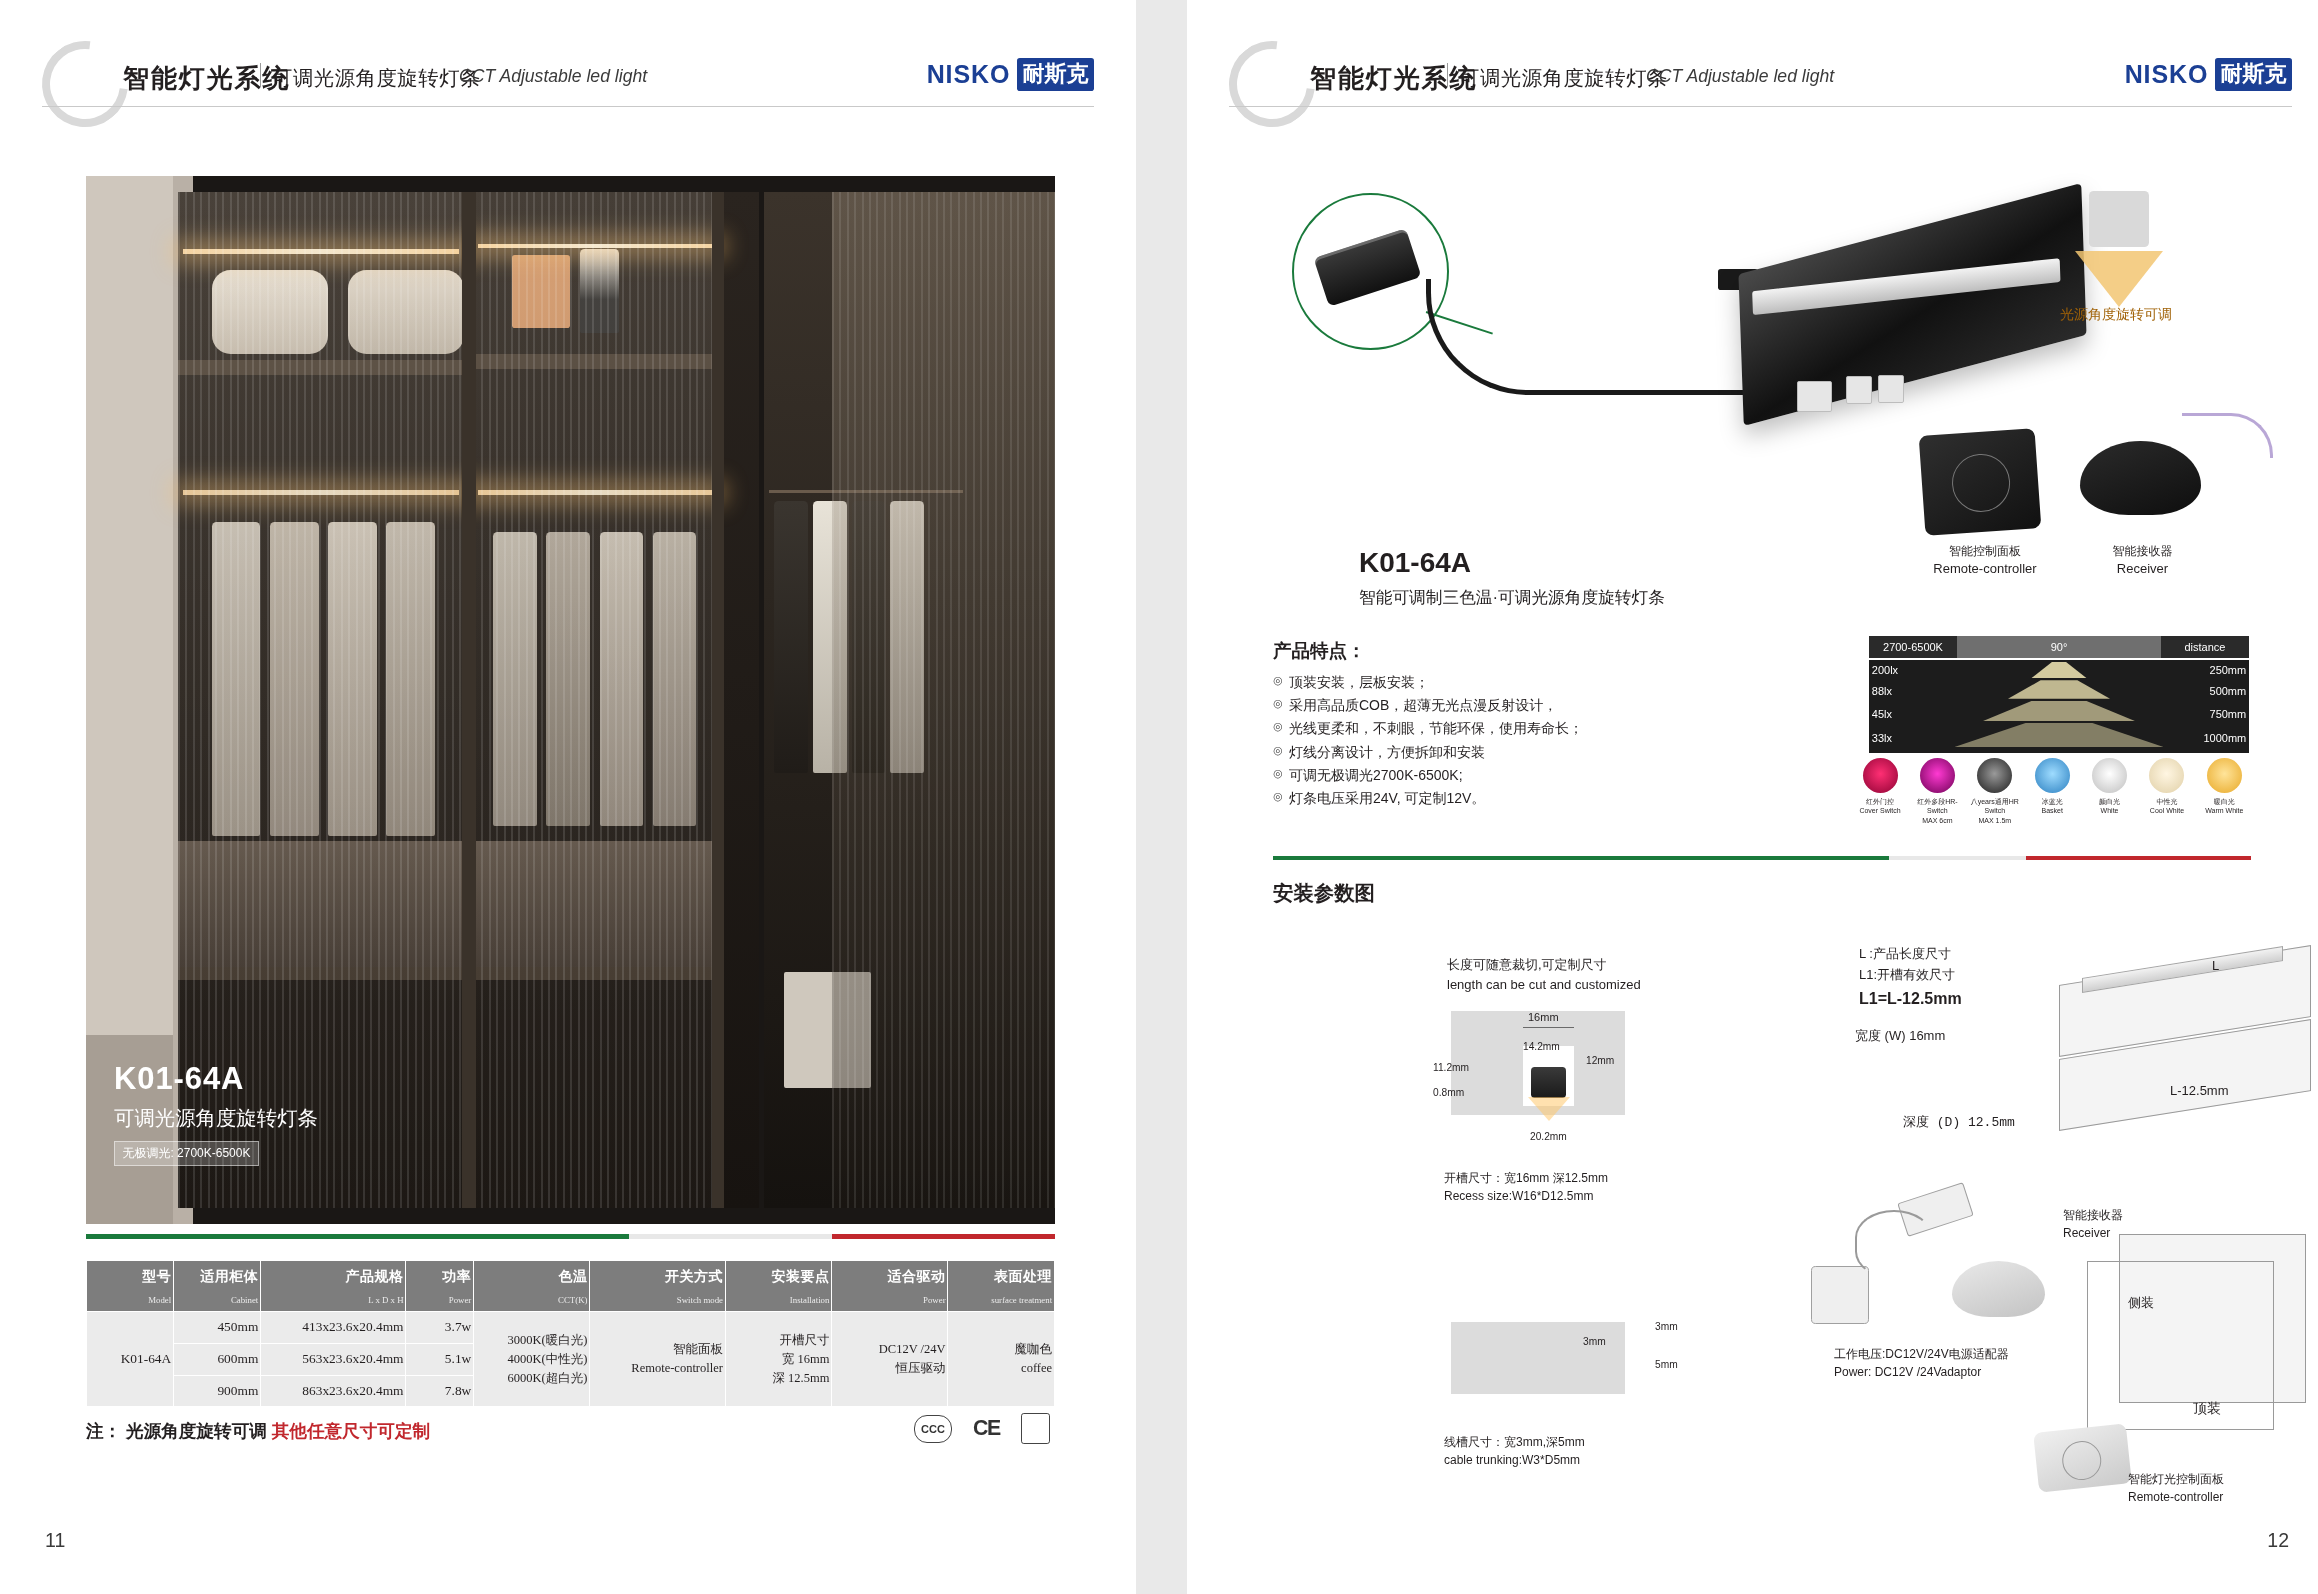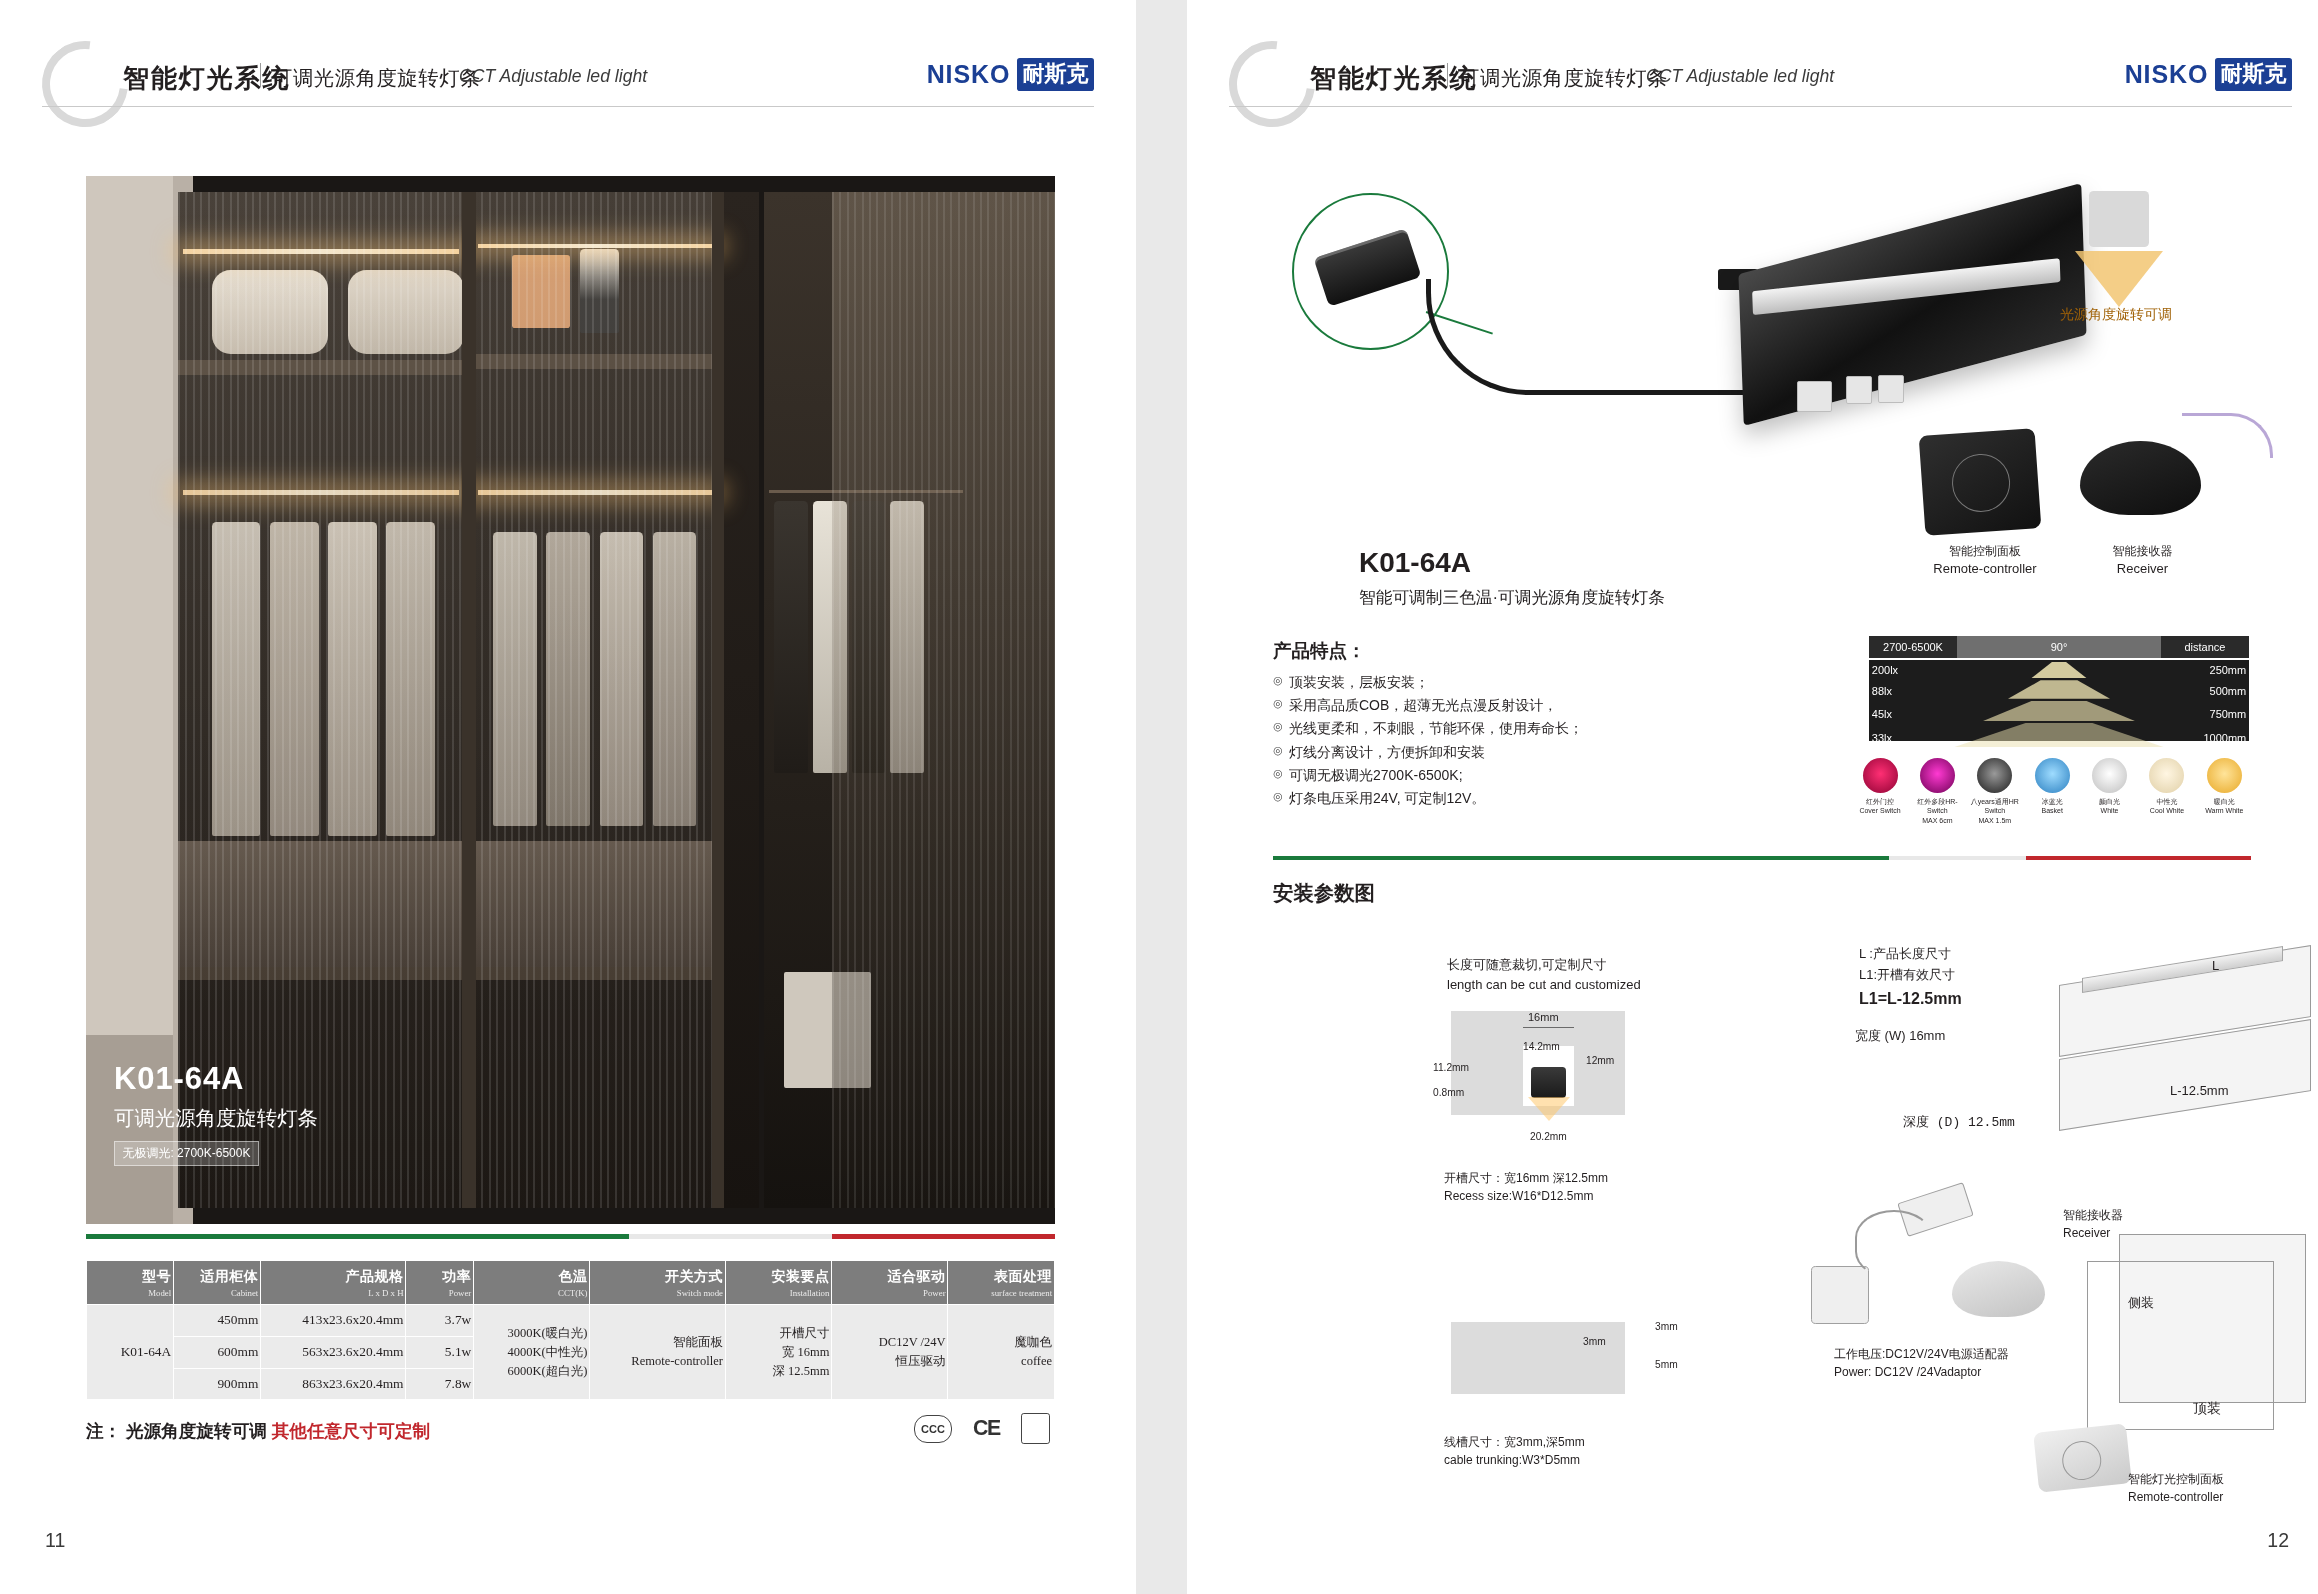--- a/index.html
+++ b/index.html
@@ -64,21 +64,21 @@
   .tribar i{display:block;height:100%;}
   .tribar .g{background:#1a7a3c;width:56%;}
   .tribar .w{background:#e8e8e8;width:21%;}
   .tribar .r{background:#c1272d;width:23%;}
 
   
   .tbl{position:absolute;left:86px;top:1260px;width:969px;border-collapse:collapse;}
   .tbl td,.tbl th{border:0.9px solid #ffffff;text-align:right;vertical-align:middle;font-family:Liberation Serif, serif;}
   .tbl thead th{background:#7d7d7d;color:#fff;padding:6.5px 1.9px;font-weight:bold;}
   .tbl thead th .cn{display:block;font-size:14px;letter-spacing:0.5px;}
-  .tbl thead th .en{display:block;font-size:8.8px;font-weight:normal;opacity:.85;margin-top:2px;}
+  .tbl thead th .en{display:block;font-size:8.8px;font-weight:normal;opacity:.85;margin-top:9px;}
   .tbl tbody td{background:#ebebeb;color:#231f20;font-size:13.4px;padding:7.4px 1.9px;}
   .tbl tbody td.multi{line-height:1.5;font-size:12.5px;}
 
   .note{position:absolute;left:86px;top:1419px;font-size:17.6px;}
   .note b{font-weight:bold;}
   .note .red{color:#c1272d;}
 
   .certs{position:absolute;right:86px;top:1413px;display:flex;gap:12px;align-items:center;}
   .certs .c{width:36px;height:26px;border:1.4px solid #444;border-radius:13px;display:flex;align-items:center;
      justify-content:center;font-size:11px;font-weight:bold;color:#333;}
@@ -125,21 +125,21 @@
   .scope h3{margin:0 0 7.4px 0;font-size:18.5px;font-weight:bold;}
   .scope p{margin:0;font-size:14px;padding-left:16px;position:relative;}
   .scope p:before{content:"◎";position:absolute;left:0;top:0;font-size:11px;color:#444;}
 
   
   .lux{position:absolute;left:1869px;top:636px;width:380px;}
   .lux .top{display:flex;height:22px;font-size:11px;color:#fff;}
   .lux .top .a{background:#2a2a2a;width:88px;display:flex;align-items:center;justify-content:center;}
   .lux .top .b{background:#6f6f6f;flex:1;display:flex;align-items:center;justify-content:center;color:#fff;}
   .lux .top .c{background:#2a2a2a;width:88px;display:flex;align-items:center;justify-content:center;}
-  .lux .body{position:relative;height:81px;background:#1c1c1c;margin-top:1.9px;}
+  .lux .body{position:relative;height:93px;background:#1c1c1c;margin-top:1.9px;}
   .lux .rowlabels{position:absolute;left:0;top:0;width:100%;height:100%;}
   .lux .rl{position:absolute;left:2.8px;font-size:11px;color:#fff;}
   .lux .rr{position:absolute;right:2.8px;font-size:11px;color:#fff;}
   .cones{position:absolute;left:0;top:0;width:100%;height:100%;}
   .cones i{position:absolute;left:50%;transform:translateX(-50%);background:#e9dfae;opacity:.9;}
 
   .icons-row{position:absolute;left:1855px;top:761px;width:403px;display:flex;gap:7.4px;}
   .icons-row .it{width:50px;text-align:center;}
   .icons-row .dot{width:35px;height:35px;border-radius:50%;margin:0 auto 3.7px;}
   .icons-row .cap{font-size:7px;line-height:1.35;color:#231f20;}

